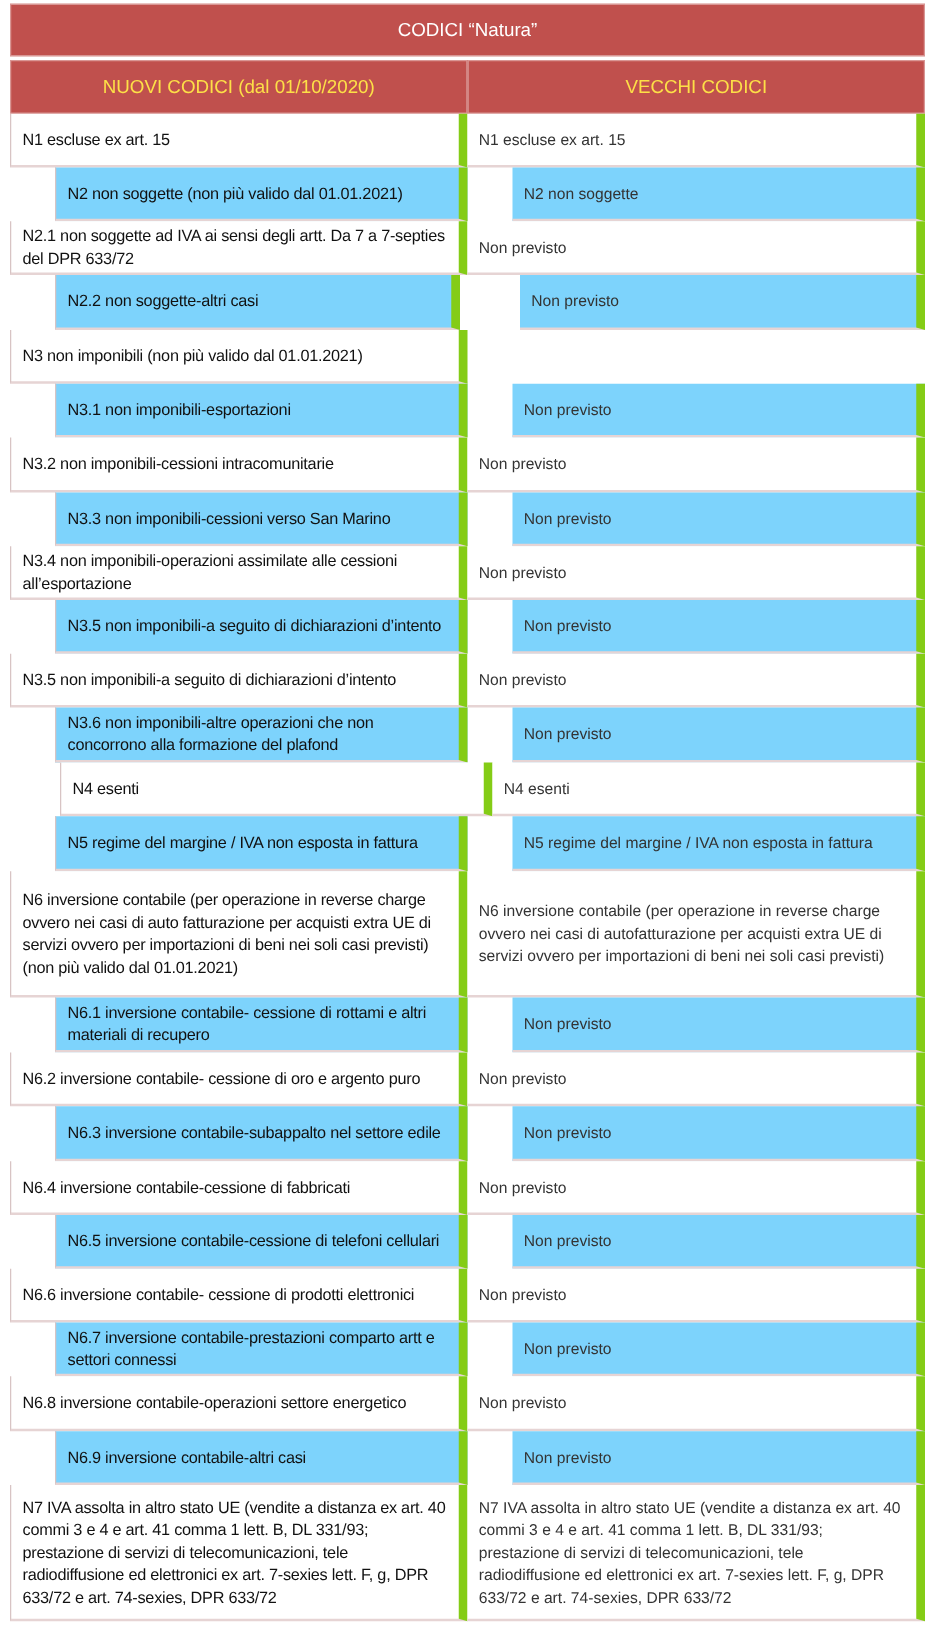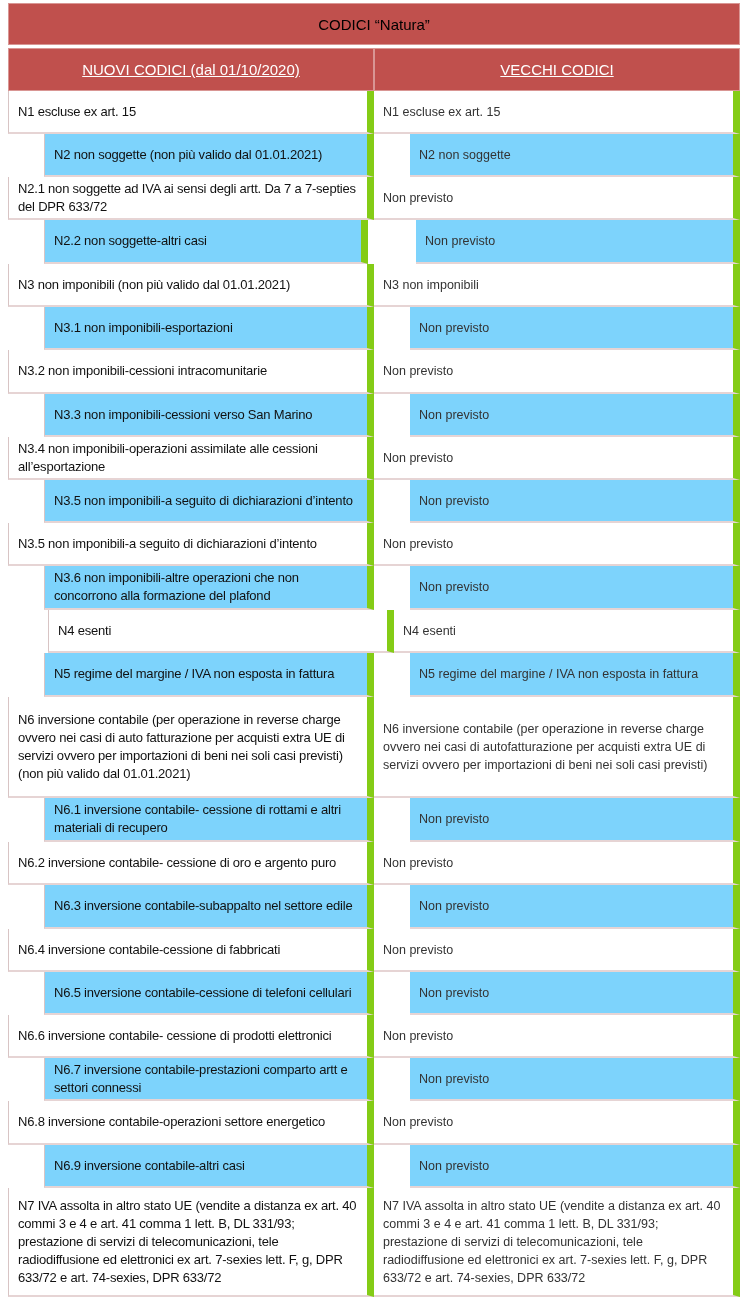--- a/index.html
+++ b/index.html
@@ -17,43 +17,42 @@
     .table {
       position: absolute;
       left: 8px;
       top: 3px;
       width: 732px;
       border-collapse: separate;
     }
     .title-row {
       height: 42px;
       background: #c0504d;
-      color: #000000;
+      color: #ffffff;
       font-size: 15px;
       display: flex;
       align-items: center;
       justify-content: center;
       border: 1px solid #d99694;
       box-sizing: border-box;
       margin-bottom: 3px;
     }
     .head-row {
       display: flex;
       height: 43px;
     }
     .head-cell {
       background: #c0504d;
-      color: #ffffff;
+      color: #fde047;
       font-size: 15px;
       display: flex;
       align-items: center;
       justify-content: center;
       box-sizing: border-box;
       border: 1px solid #d99694;
-      text-decoration: underline;
     }
     .col1 { width: 366px; }
     .col2 { width: 366px; }
     .row {
       display: flex;
       box-sizing: border-box;
     }
     .cell {
       box-sizing: border-box;
       display: flex;
@@ -117,23 +116,20 @@
           <span>N2.2 non soggette-altri casi</span>
         </div>
         <div class="cell c2 col2">
           <span>Non previsto</span>
         </div>
       </div>
       <div class="row plain" style="height: 43px;">
         <div class="cell c1 col1">
           <span>N3 non imponibili (non più valido dal 01.01.2021)</span>
         </div>
-        <div class="cell c2 col2">
-          <span>N3 non imponibili</span>
-        </div>
       </div>
       <div class="row band" style="height: 43px;">
         <div class="cell c1 col1">
           <span>N3.1 non imponibili-esportazioni</span>
         </div>
         <div class="cell c2 col2">
           <span>Non previsto</span>
         </div>
       </div>
       <div class="row plain" style="height: 44px;">

